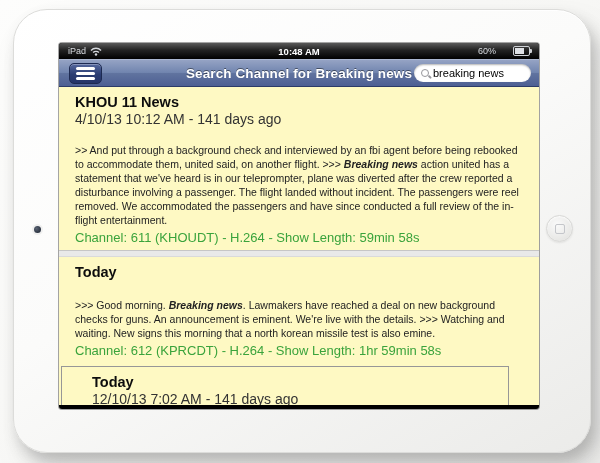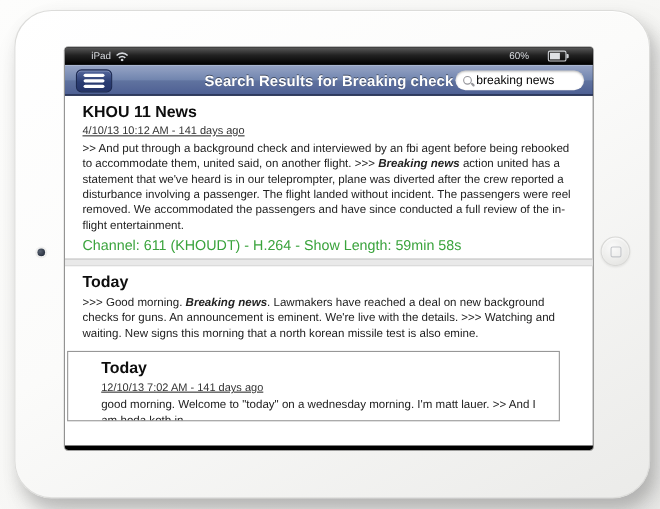--- a/index.html
+++ b/index.html
@@ -33,21 +33,21 @@
   }
   .screen {
     position:absolute; left:45px; top:33px; width:480px; height:366px;
     background:#000; border-radius:3px; overflow:hidden;
     box-shadow: 0 0 0 1px rgba(0,0,0,0.35);
   }
   
   .statusbar {
     height:16px; background: linear-gradient(#5a5a5a 0%, #222 45%, #000 100%);
     color:#d9dce1; font-size:9px; display:flex; align-items:center;
-    padding:0 24px; position:relative;
+    padding:0 9px; position:relative;
   }
   .sb-left { display:flex; align-items:center; gap:4px; z-index:1; }
   .sb-time {
     position:absolute; left:0; right:0; text-align:center;
     color:#fff; font-weight:bold; font-size:9.5px;
   }
   .sb-right { margin-left:auto; display:flex; align-items:center; gap:17px; z-index:1; }
   .battery { width:15px; height:8px; border:1px solid #cfd2d6; border-radius:2px; position:relative; display:block; }
   .battery .fill { position:absolute; left:1px; top:1px; bottom:1px; width:60%; background:#dfe1e5; display:block; }
   .battery .nub { position:absolute; right:-3px; top:2px; width:2px; height:4px; background:#cfd2d6; border-radius:0 1px 1px 0; display:block; }
@@ -79,25 +79,25 @@
   .mag { width:6px; height:6px; border:1.5px solid #97979c; border-radius:50%; position:relative; flex:none; display:block; }
   .mag::after {
     content:""; position:absolute; width:4px; height:1.5px; background:#97979c;
     transform:rotate(45deg); right:-3.5px; bottom:-1.5px; border-radius:1px;
   }
   .search-input {
     border:none; outline:none; background:transparent; font-size:11px; color:#000;
     width:100%; padding:0; font-family:inherit;
   }
   
-  .content { height:318px; background:#ffffff; overflow:hidden; color:#1a1a1a; }
+  .content { height:318px; background:#fef9c3; overflow:hidden; color:#1a1a1a; }
   .result { padding:7px 10px 6px 16px; cursor:pointer; }
   .r-title { font-size:14.5px; line-height:16px; font-weight:bold; color:#0d0d0d; }
-  .r-meta  { font-size:10px; line-height:11px; color:#333; margin-top:4px;text-decoration:underline; }
-  .r-body  { font-size:10.5px; line-height:14px; margin-top:3px; color:#222; max-width:454px; }
+  .r-meta  { font-size:14px; line-height:11px; color:#333; margin-top:4px; }
+  .r-body  { font-size:10.5px; line-height:14px; margin-top:18px; color:#222; max-width:454px; }
   .hl { font-weight:bold; font-style:italic; }
   .r-channel { font-size:13px; line-height:12px; margin-top:5px; }
   .sep { height:5px; background:#e9e9e9; border-top:1px solid #c6c6c6; border-bottom:1px solid #dadada; }
   .result.inset {
     margin:3px 30px 0 2px; border:1px solid #979797;
     padding:7px 12px 0 30px; height:55px; overflow:hidden;
   }
 </style>
 </head>
 <body>
@@ -112,56 +112,58 @@
 
     <div class="statusbar">
       <div class="sb-left">
         <span>iPad</span>
         <svg width="12" height="9" viewBox="0 0 12 9">
           <path d="M1 3.4 A7 7 0 0 1 11 3.4" stroke="#d6d9de" stroke-width="1.4" fill="none"></path>
           <path d="M3.1 5.6 A4.1 4.1 0 0 1 8.9 5.6" stroke="#d6d9de" stroke-width="1.4" fill="none"></path>
           <circle cx="6" cy="7.5" r="1.2" fill="#d6d9de"></circle>
         </svg>
       </div>
+      <div class="sb-time">10:48 AM</div>
       <div class="sb-right">
         <span>60%</span>
         <span class="battery">
             <i class="fill"></i>
             <i class="nub"></i>
           </span>
       </div>
     </div>
 
     <div class="navbar">
       <button class="menu-btn">
         <span class="bar"></span>
         <span class="bar"></span>
         <span class="bar"></span>
       </button>
-      <div class="nav-title">Search Results for Breaking check</div>
+      <div class="nav-title">Search Channel for Breaking news</div>
       <div class="search-pill">
         <span class="mag"></span>
         <input type="text" class="search-input" value="breaking news" style="">
       </div>
     </div>
 
     <div class="content">
 
       <div class="result">
         <div class="r-title">KHOU 11 News</div>
         <div class="r-meta">4/10/13 10:12 AM - 141 days ago</div>
         <div class="r-body"><span>&gt;&gt; And put through a background check and interviewed by an fbi agent before being rebooked to accommodate them, united said, on another flight. &gt;&gt;&gt; </span><span class="hl">Breaking news</span><span> action united has a statement that we've heard is in our teleprompter, plane was diverted after the crew reported a disturbance involving a passenger. The flight landed without incident. The passengers were reel removed. We accommodated the passengers and have since conducted a full review of the in-flight entertainment.</span></div>
         <div class="r-channel" style="color:#3aa33c">Channel: 611 (KHOUDT) - H.264 - Show Length: 59min 58s</div>
       </div>
 
       <div class="sep"></div>
 
       <div class="result">
         <div class="r-title">Today</div>
         <div class="r-body"><span>&gt;&gt;&gt; Good morning. </span><span class="hl">Breaking news</span><span>. Lawmakers have reached a deal on new background checks for guns. An announcement is eminent. We're live with the details. &gt;&gt;&gt; Watching and waiting. New signs this morning that a north korean missile test is also emine.</span></div>
+        <div class="r-channel" style="color:#3aa33c">Channel: 612 (KPRCDT) - H.264 - Show Length: 1hr 59min 58s</div>
       </div>
 
       <div class="result inset">
         <div class="r-title">Today</div>
         <div class="r-meta">12/10/13 7:02 AM - 141 days ago</div>
         <div class="r-body"><span>good morning. Welcome to "today" on a wednesday morning. I'm matt lauer. &gt;&gt; And I am hoda kotb in</span></div>
       </div>
 
     </div>
   </div>

